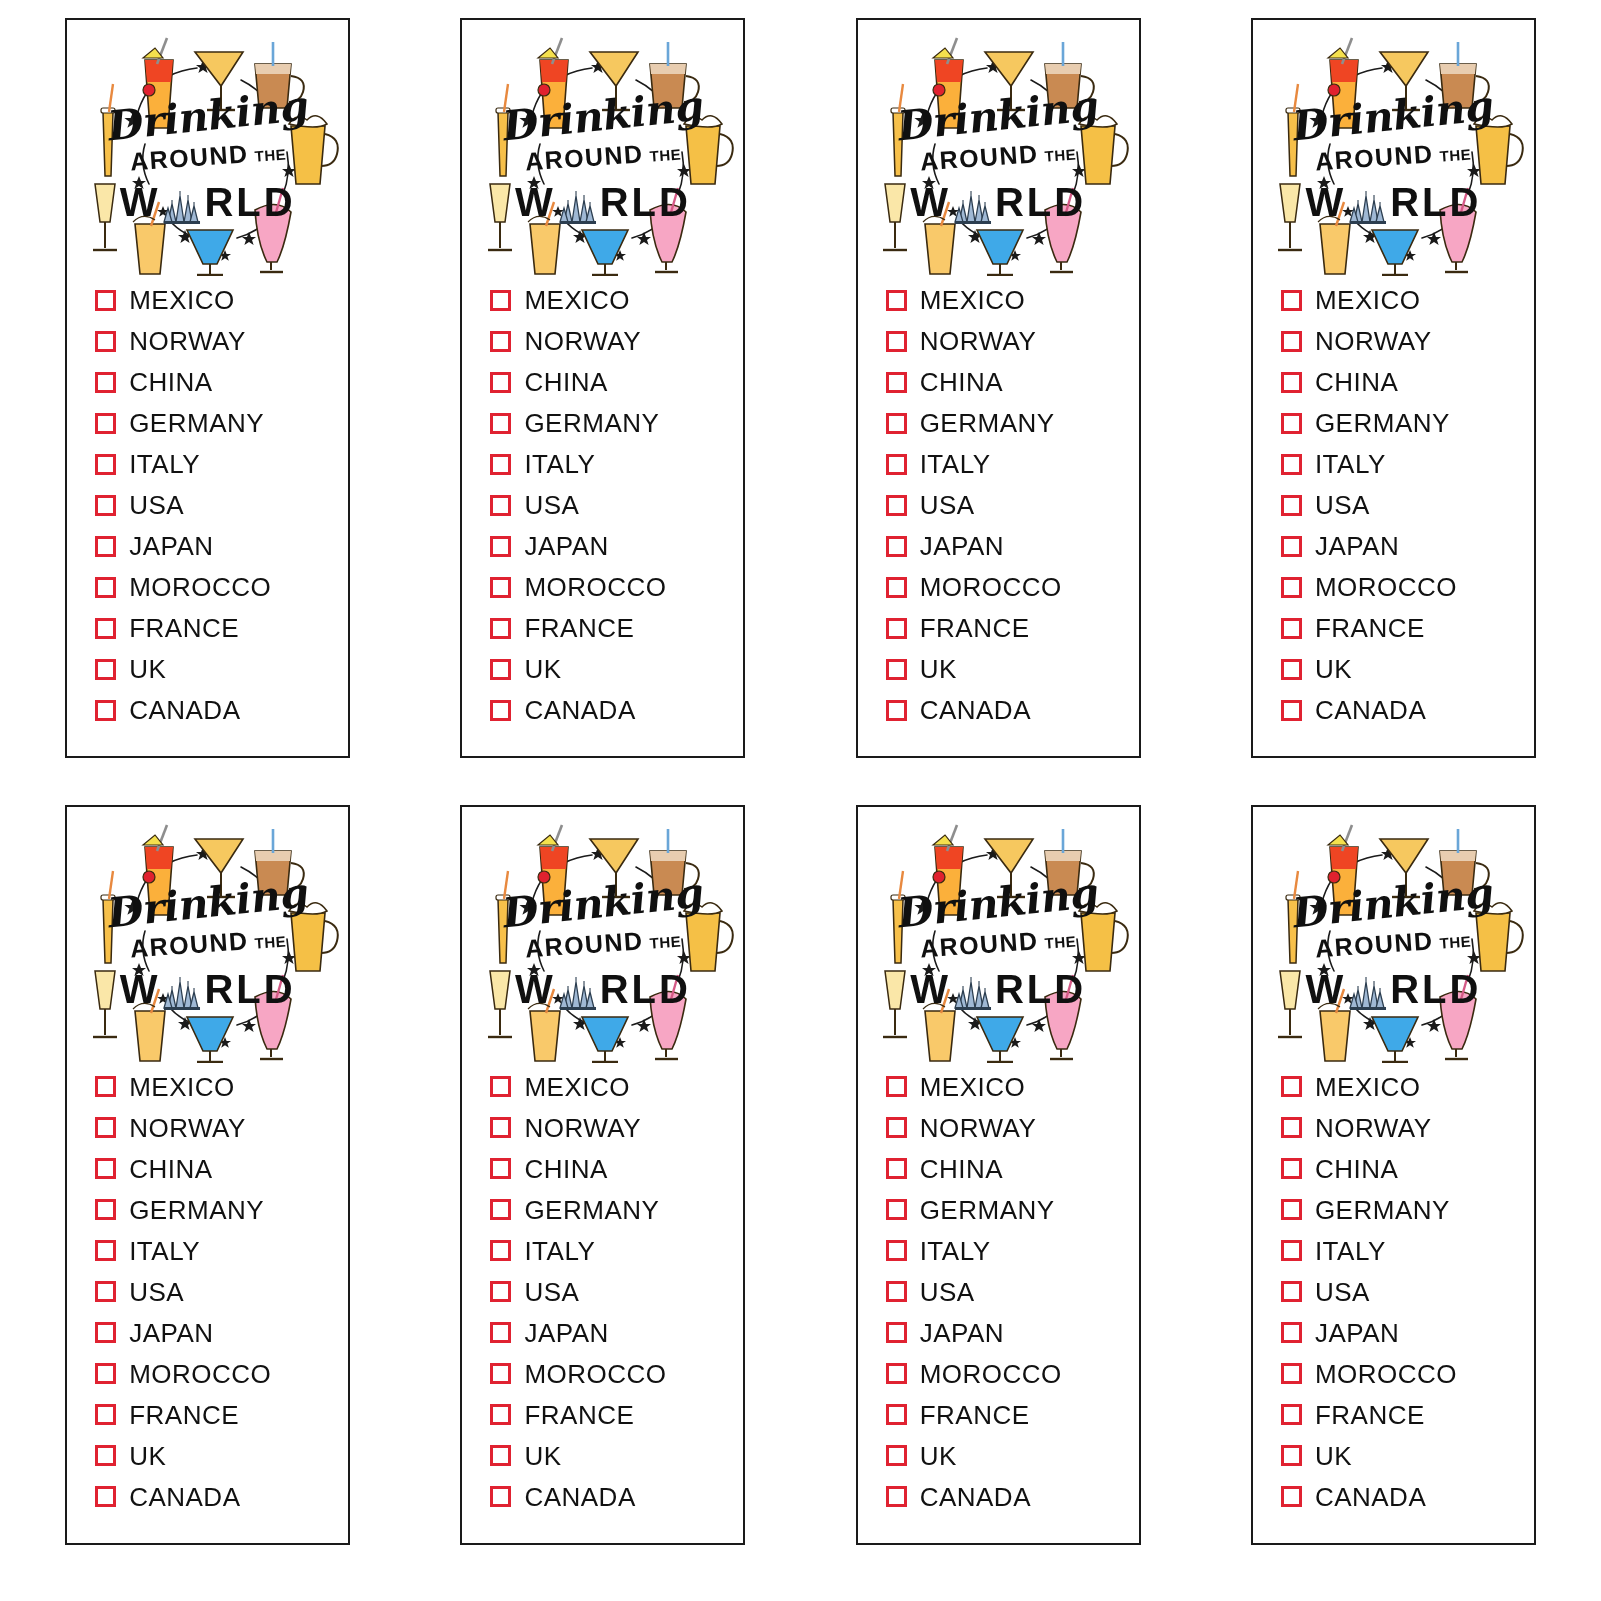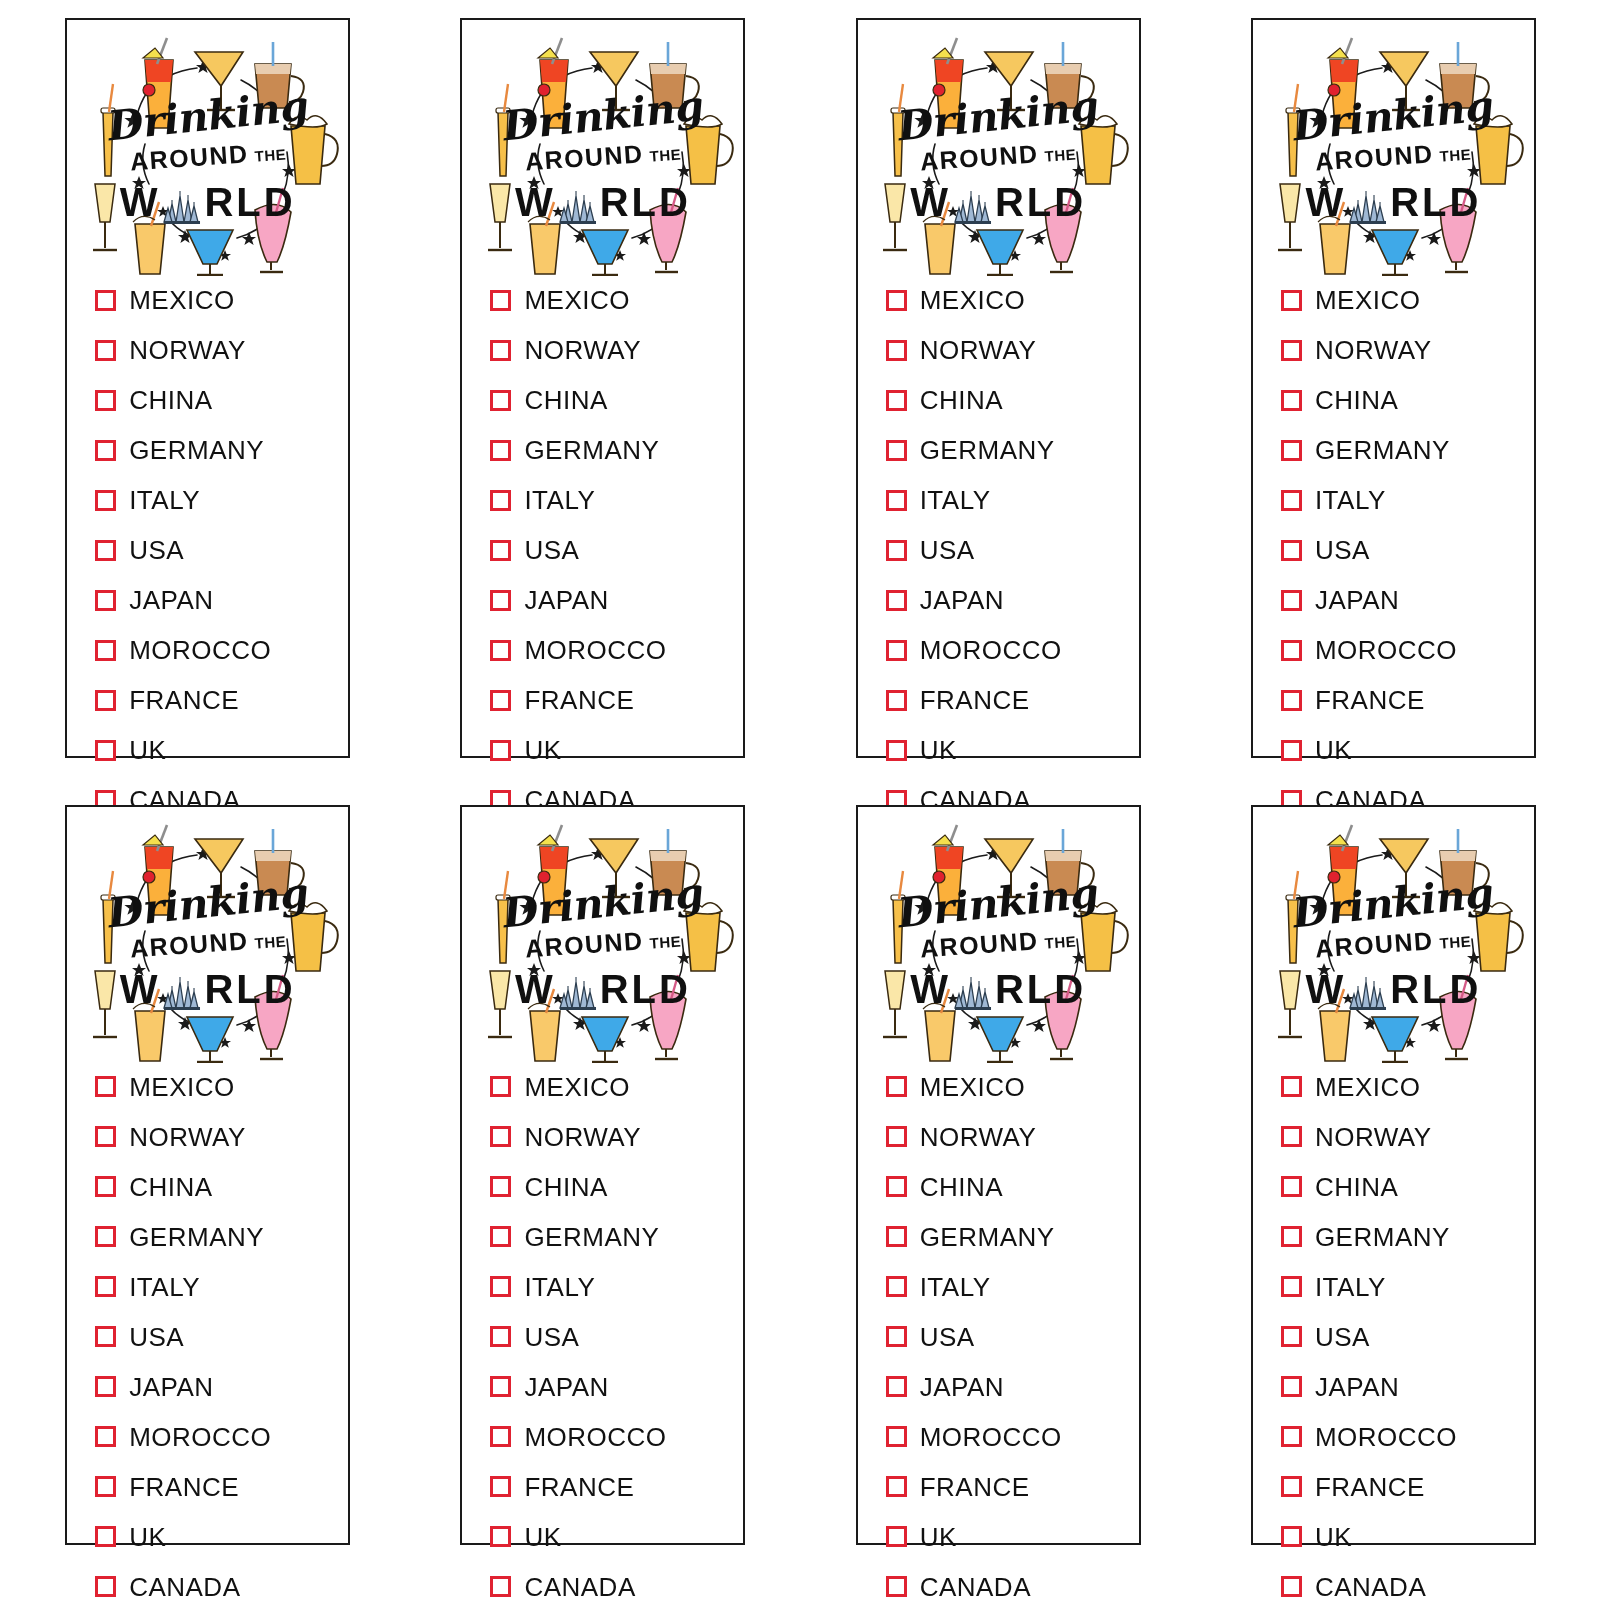--- a/index.html
+++ b/index.html
@@ -123,21 +123,21 @@
     vertical-align: middle;
   }
 
   
   .list {
     width: 100%;
     box-sizing: border-box;
     padding: 6px 16px 0 28px;
     display: flex;
     flex-direction: column;
-    gap: 14px;
+    gap: 5px;
   }
 
   .row {
     display: flex;
     align-items: center;
     height: 36px;
   }
 
   .box {
     width: 21px;

